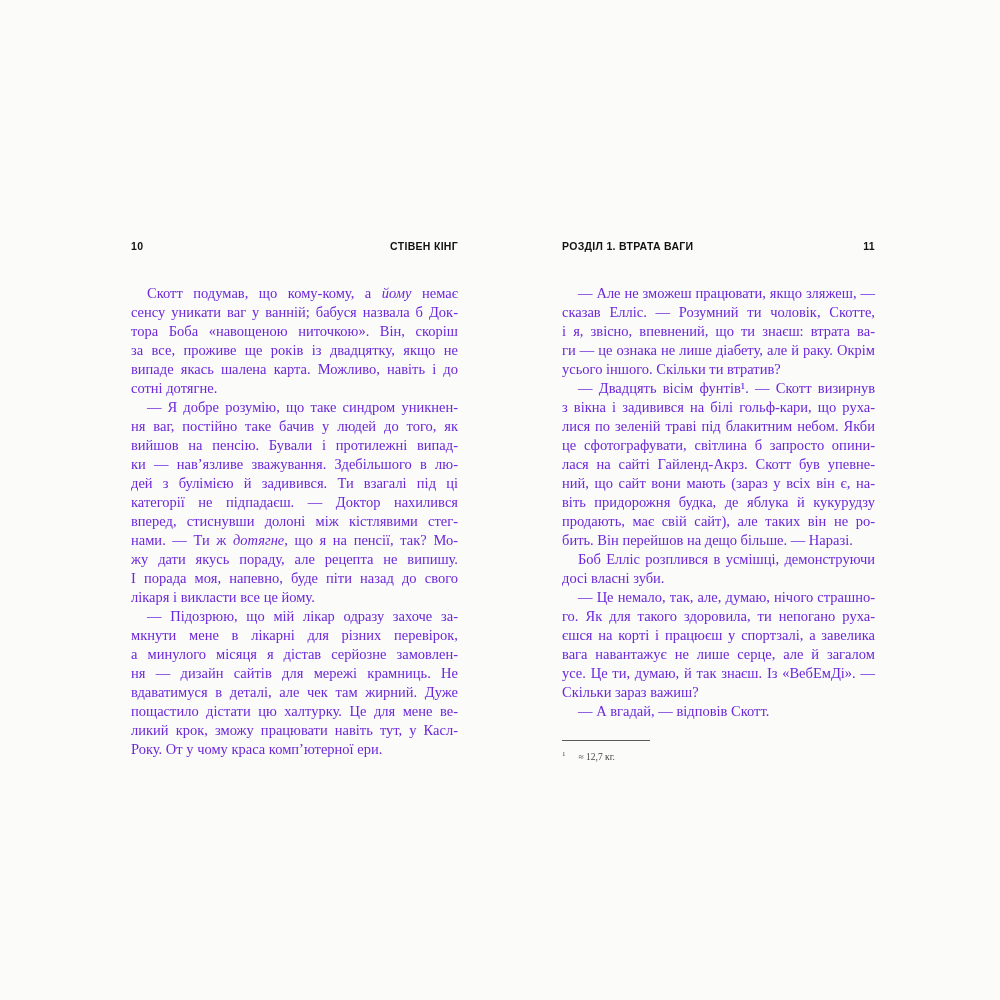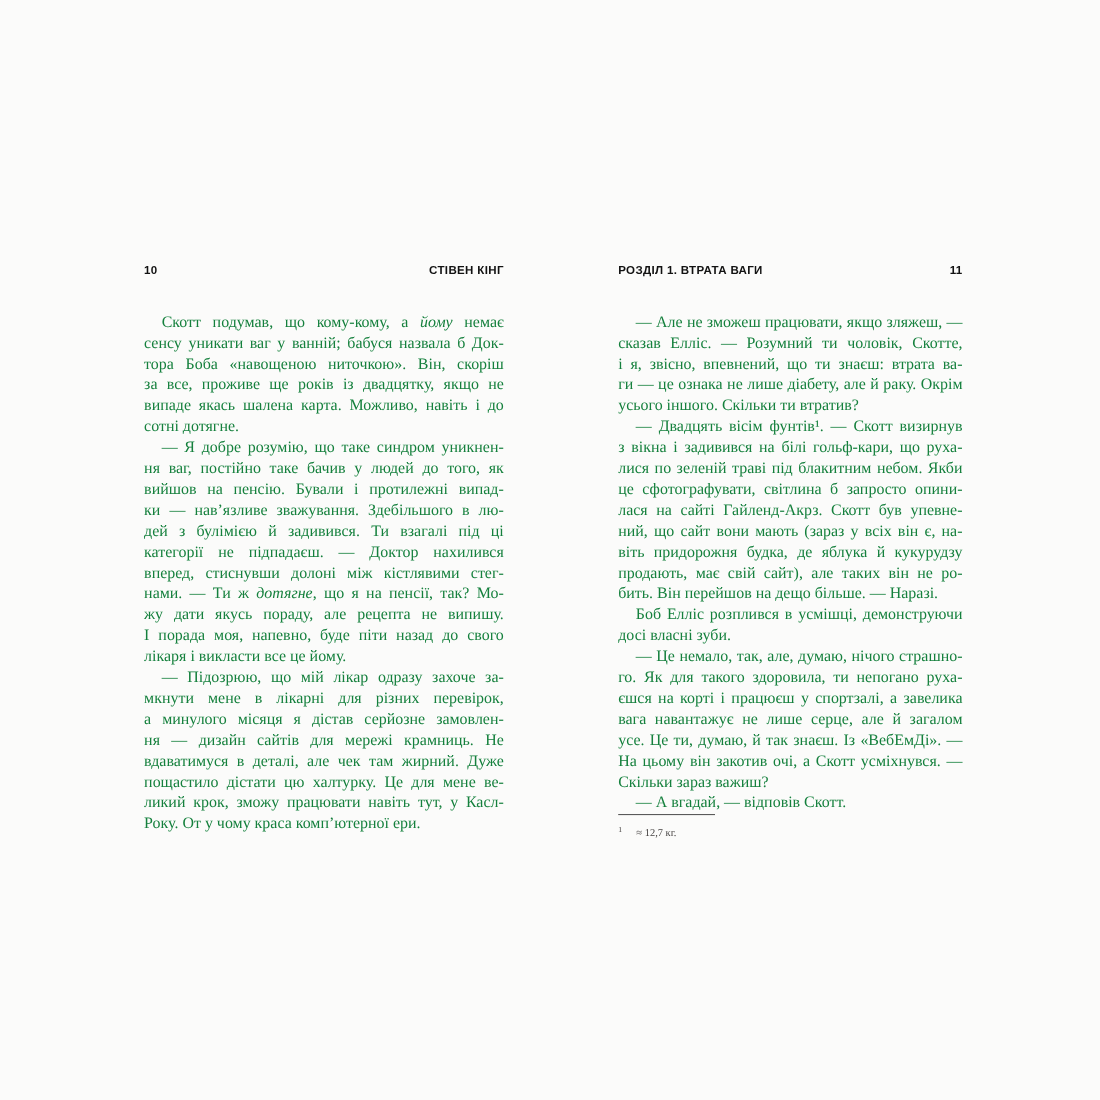--- a/index.html
+++ b/index.html
@@ -23,21 +23,21 @@
     font-weight: 700;
     font-size: 10.5px;
     letter-spacing: 0.3px;
     color: #121212;
   }
 
   .body-text {
     margin-top: 32px;
     font-size: 14.5px;
     line-height: 19px;
-    color: #15803d;
+    color: #6d28d9;
   }
   .paragraph { margin: 0; }
   .line {
     height: 19px;
     text-align: justify;
     text-align-last: justify;
     white-space: nowrap;
   }
   .line.last { text-align-last: left; }
   .line.indent { text-indent: 16px; }
@@ -134,21 +134,20 @@
         <div class="paragraph">
           <div class="line indent">Боб Елліс розплився в усмішці, демонструючи</div>
           <div class="line last">досі власні зуби.</div>
         </div>
         <div class="paragraph">
           <div class="line indent">— Це немало, так, але, думаю, нічого страшно-</div>
           <div class="line">го. Як для такого здоровила, ти непогано руха-</div>
           <div class="line">єшся на корті і працюєш у спортзалі, а завелика</div>
           <div class="line">вага навантажує не лише серце, але й загалом</div>
           <div class="line">усе. Це ти, думаю, й так знаєш. Із «ВебЕмДі». —</div>
-          <div class="line">На цьому він закотив очі, а Скотт усміхнувся. —</div>
           <div class="line last">Скільки зараз важиш?</div>
         </div>
         <div class="paragraph">
           <div class="line indent last">— А вгадай, — відповів Скотт.</div>
         </div>
       </div>
 
     <div class="footnote">
       <div class="footnote-rule"></div>
       <div class="footnote-text">

